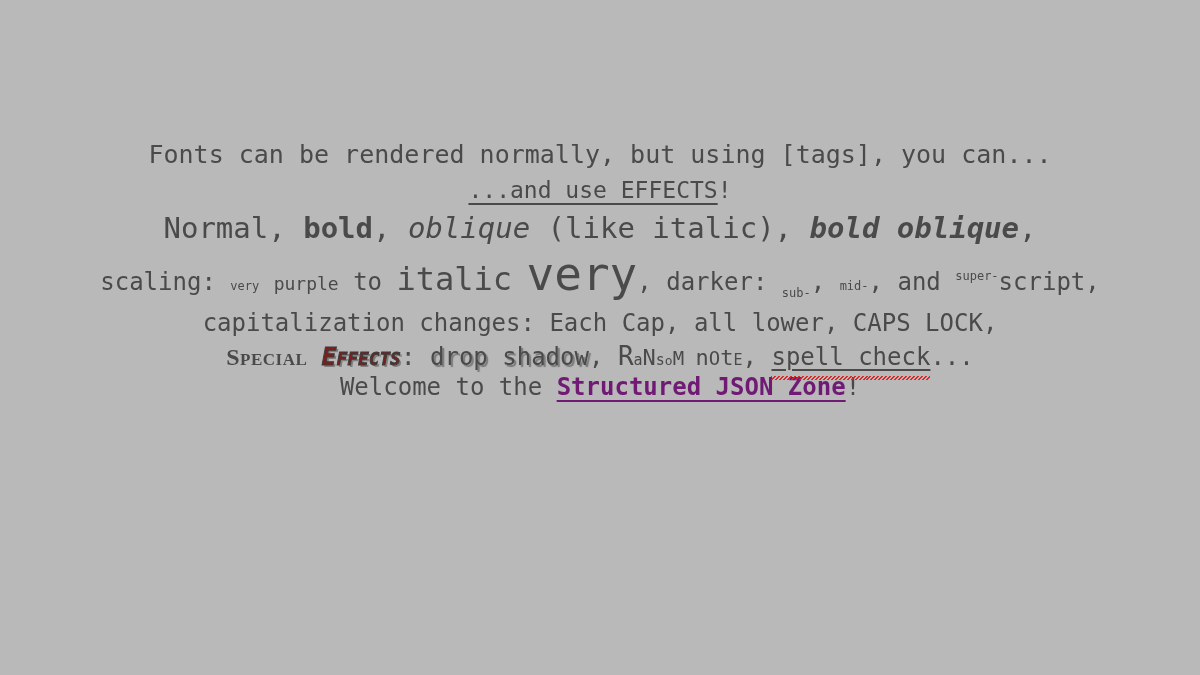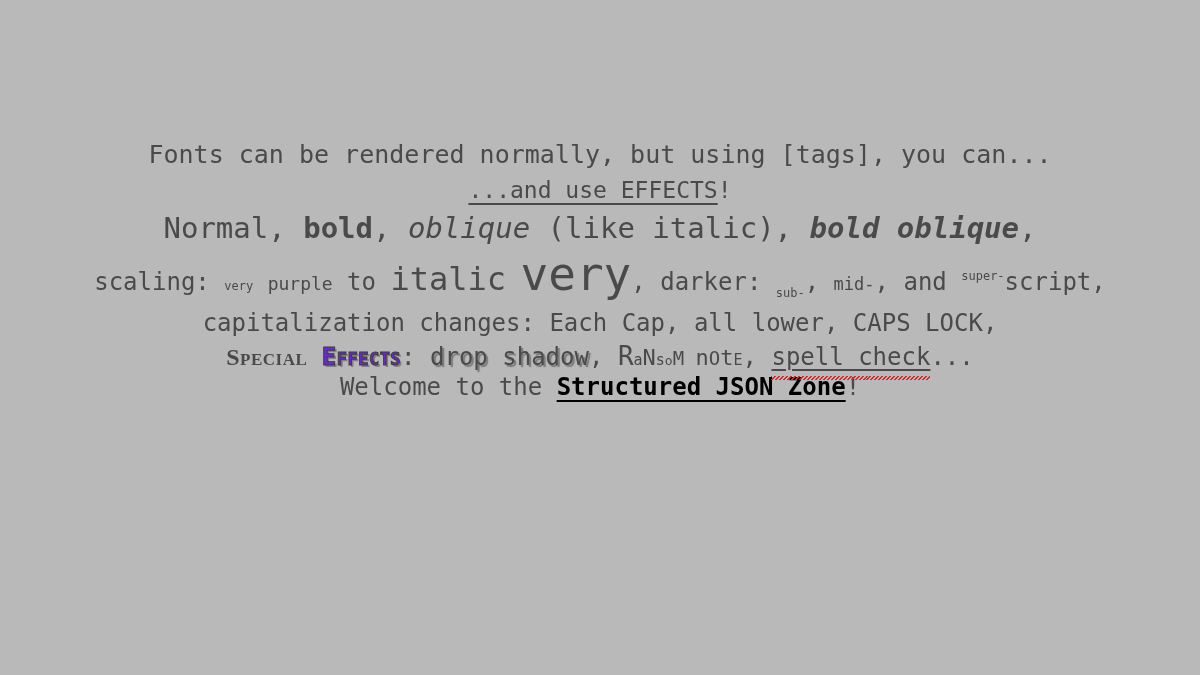--- a/index.html
+++ b/index.html
@@ -63,38 +63,39 @@
   .sz-verysmall { font-size: 12px; }
   .sz-small     { font-size: 18px; }
   .sz-quite     { font-size: 32px; }
   .sz-large     { font-size: 46px; }
 
   .sub {
     font-size: 12px;
     vertical-align: -0.55em;
   }
   .mid {
-    font-size: 17px;
+    font-size: 12px;
     vertical-align: 0em;
   }
   .sup {
     font-size: 12px;
     vertical-align: 0.85em;
   }
 
   .smallcaps-bold {
     font-variant: small-caps;
     font-weight: bold;
     letter-spacing: 0.5px;
     font-family: Liberation Serif, serif;
   }
   .outline {
     font-variant: small-caps;
+    font-style: italic;
     font-weight: bold;
-    color: #6d28d9;
+    color: #7f1d1d;
     -webkit-text-stroke: 1px #3b3b3b;
     text-shadow: 2px 2px 0 rgba(60,60,60,0.45);
     letter-spacing: 0.5px;
   }
   .dropshadow {
     text-shadow: 2px 2px 1px rgba(70,70,70,0.55);
   }
 
   
   .ransom span { display: inline; }
@@ -157,16 +158,16 @@
 
   <div class="line l-caps">
     <span>capitalization changes: </span><span>Each Cap</span><span>, </span><span>all lower</span><span>, </span><span>CAPS LOCK</span><span>,</span>
   </div>
 
   <div class="line l-special">
     <span class="smallcaps-bold">Special</span><span> </span><span class="outline">Effects</span><span>: </span><span class="dropshadow">drop shadow</span><span>, </span><span class="ransom"><span class="r-xl">R</span><span class="r-sm">a</span><span class="r-lg">N</span><span class="r-sm">s</span><span class="r-xs">o</span><span class="r-md">M</span><span class="r-md"> </span><span class="r-lg">n</span><span class="r-md">O</span><span class="r-lg">t</span><span class="r-sm">E</span></span><span>, </span><span class="spellcheck">spell check</span><span>...</span>
   </div>
 
   <div class="line l-welcome">
-    <span>Welcome to the </span><span class="zone" style="color: #000000;">Structured JSON Zone</span><span>!</span>
+    <span>Welcome to the </span><span class="zone" style="color: #701a75;">Structured JSON Zone</span><span>!</span>
   </div>
 
 </div>
 
 </body></html>

